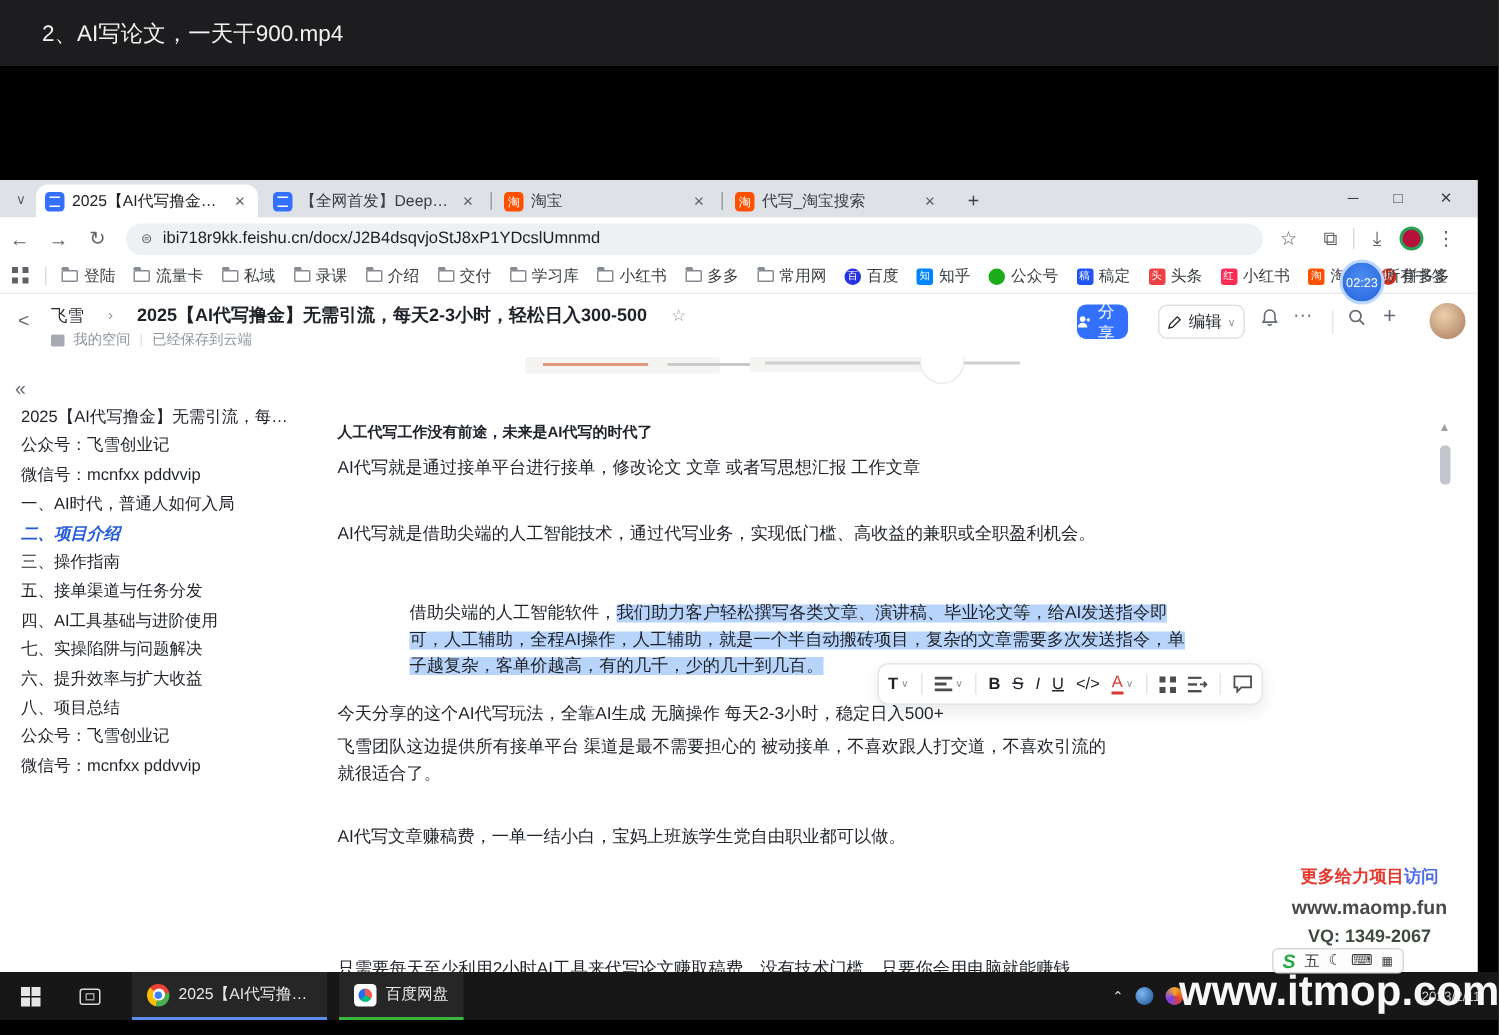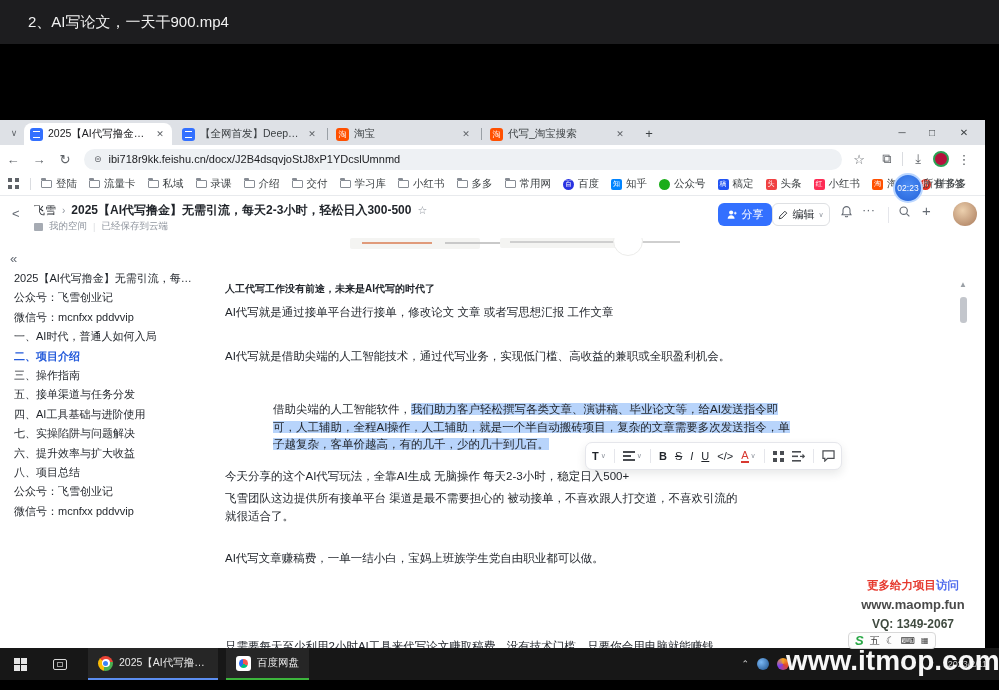--- a/index.html
+++ b/index.html
@@ -56,44 +56,44 @@
       linear-gradient(#5f6368,#5f6368) 0 0/4px 4px,
       linear-gradient(#5f6368,#5f6368) 7px 0/4px 4px,
       linear-gradient(#5f6368,#5f6368) 0 7px/4px 4px,
       linear-gradient(#5f6368,#5f6368) 7px 7px/4px 4px;
     background-repeat:no-repeat; }
   .bm-sep { width:1px; height:12px; background:#dadce0; margin:0 4px; }
 
   
   .fs-header { position:absolute; left:0; top:76px; width:985px; height:42px; background:#fff; }
   .fs-back { position:absolute; left:12px; top:10px; color:#646a73; font-size:13px; }
-  .fs-crumb { position:absolute; left:34px; top:6px; display:flex; align-items:center; gap:6px; }
+  .fs-crumb { position:absolute; left:34px; top:6px; display:flex; align-items:center; gap:16px; }
   .fs-crumb .bc { font-size:11px; color:#1f2329; }
   .fs-crumb .sep { color:#8f959e; font-size:10px; }
   .fs-crumb .doc-t { font-size:12px; font-weight:bold; color:#1f2329; white-space:nowrap; }
   .fs-crumb .star { color:#8f959e; font-size:11px; }
   .fs-sub { position:absolute; left:34px; top:24px; display:flex; align-items:center; gap:6px;
     font-size:9.5px; color:#8f959e; }
   .fs-sub .sq { width:9px; height:8px; background:#a6abb3; border-radius:1px; }
-  .btn-share { position:absolute; left:718px; top:7px; width:54px; height:23px; background:#3370ff;
+  .btn-share { position:absolute; left:718px; top:7px; width:34px; height:23px; background:#3370ff;
     border-radius:6px; color:#fff; font-size:11px; display:flex; align-items:center; justify-content:center; gap:4px; }
   .btn-edit { position:absolute; left:772px; top:7px; width:58px; height:23px; border:1px solid #dee0e3;
     border-radius:6px; color:#1f2329; font-size:11px; display:flex; align-items:center; justify-content:center; gap:4px; background:#fff; }
   .hd-ic { position:absolute; top:9px; color:#646a73; font-size:13px; }
   .hd-sep { position:absolute; left:888px; top:11px; width:1px; height:16px; background:#e5e6eb; }
   .avatar-f { position:absolute; left:953px; top:6px; width:24px; height:24px; border-radius:50%;
     background:radial-gradient(circle at 40% 35%, #ecd0ae, #a8795a); }
 
   
   .fs-body { position:absolute; left:0; top:118px; width:985px; height:410px; background:#fff; overflow:hidden; }
   .collapse { position:absolute; left:10px; top:13px; color:#646a73; font-size:13px; }
   .outline { position:absolute; left:14px; top:31px; width:198px; font-size:11px; color:#1f2329; }
   .outline .o-item { height:19.4px; line-height:19.4px; white-space:nowrap; overflow:hidden;
     text-overflow:ellipsis; font-weight:500; }
-  .outline .o-item.active { color:#245bdb; font-weight:bold; }
+  .outline .o-item.active { color:#245bdb; font-weight:bold;font-style:italic; }
 
   .doc { position:absolute; left:225px; top:0; width:530px; height:410px; font-size:11.5px;
     color:#1f2329; line-height:17.5px; }
   .doc .p { position:absolute; left:0; width:520px; }
   .doc .h1 { font-weight:bold; font-size:10px; }
   .sel { background:#b8d4fb; }
   .img-frag { position:absolute; background:#f4f4f2; border-radius:2px; }
   .img-frag.one:before { content:""; position:absolute; left:12px; top:4px; width:70px; height:2px; background:#e09a7a; }
   .img-frag.one:after { content:""; position:absolute; left:95px; top:4px; width:115px; height:2px; background:#c9c9c9; }
   .img-frag.two:before { content:""; position:absolute; left:10px; top:3px; width:170px; height:2px; background:#cfcfcf; }

